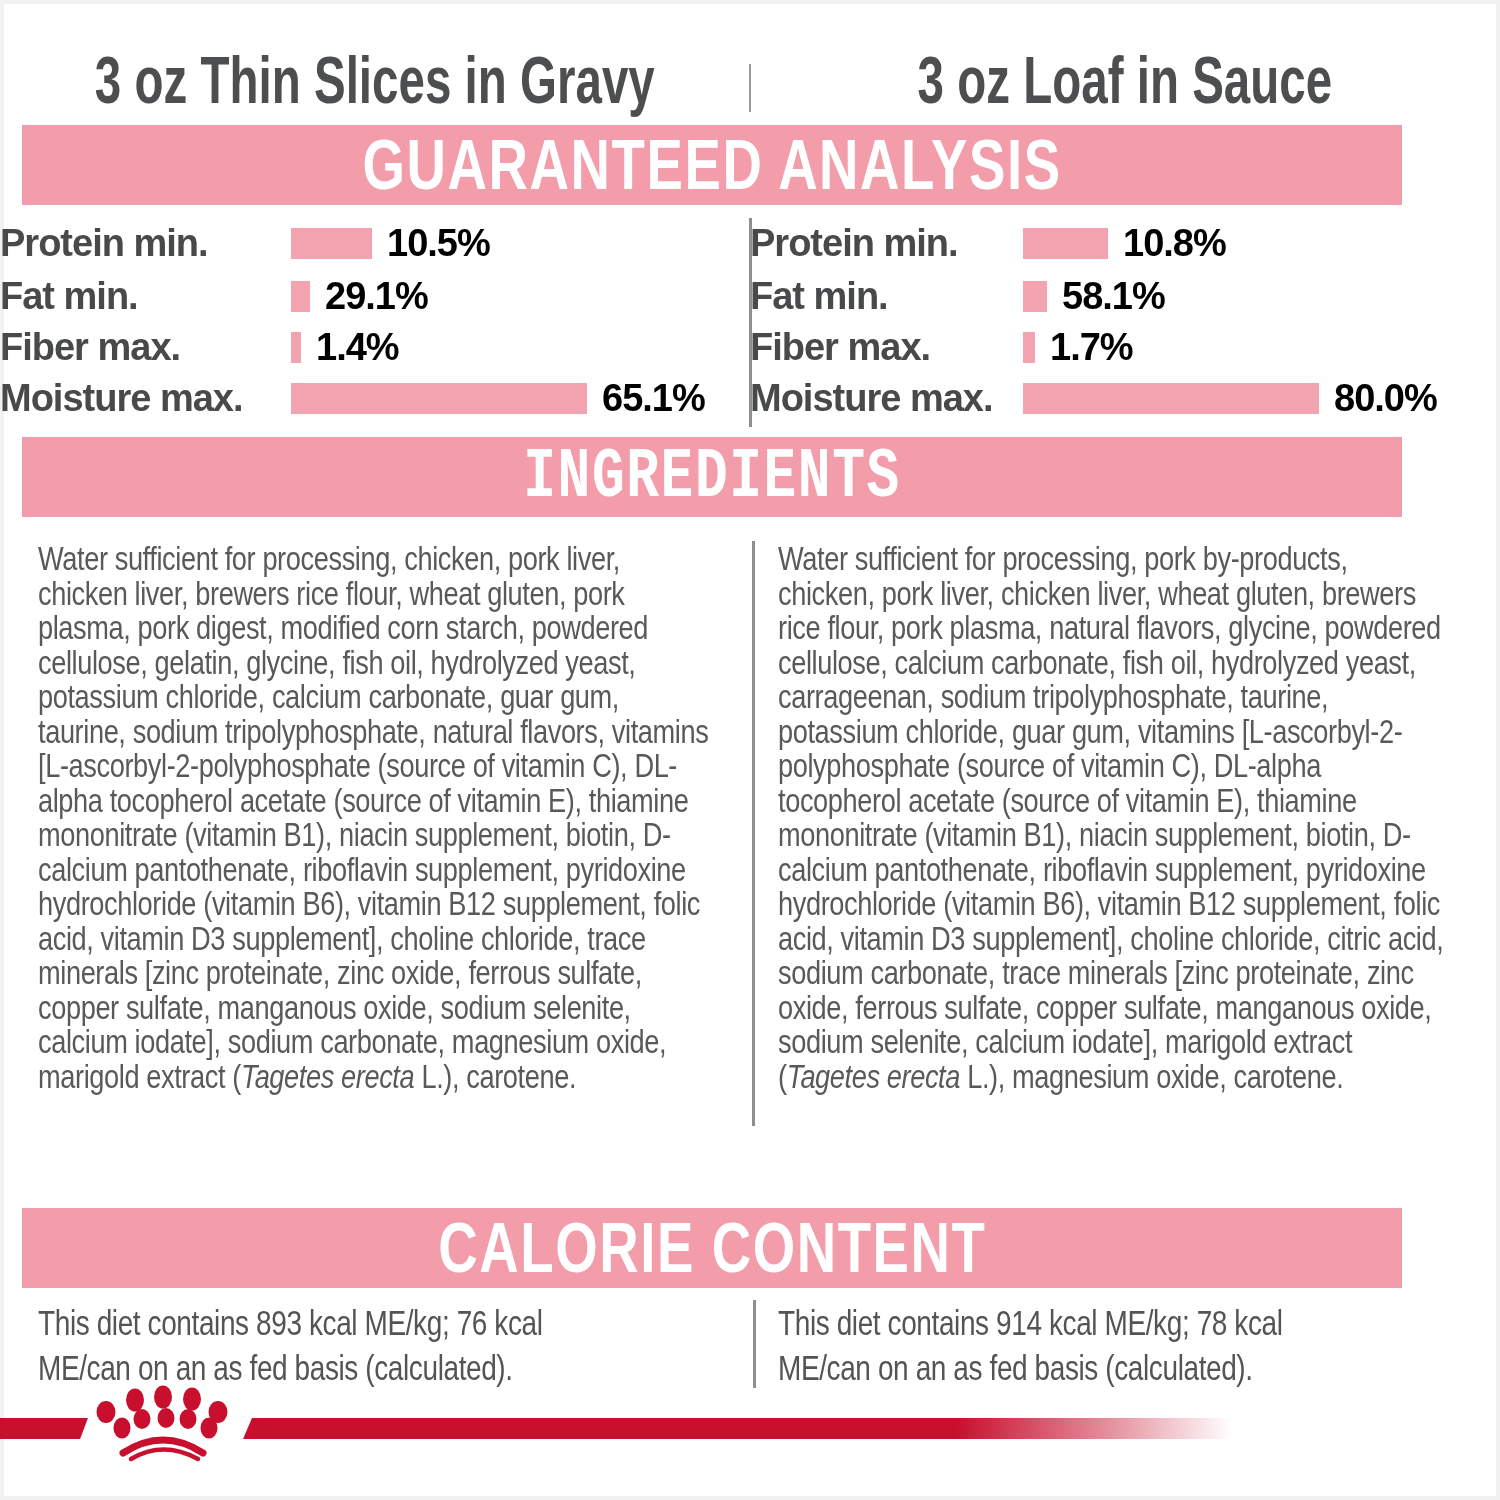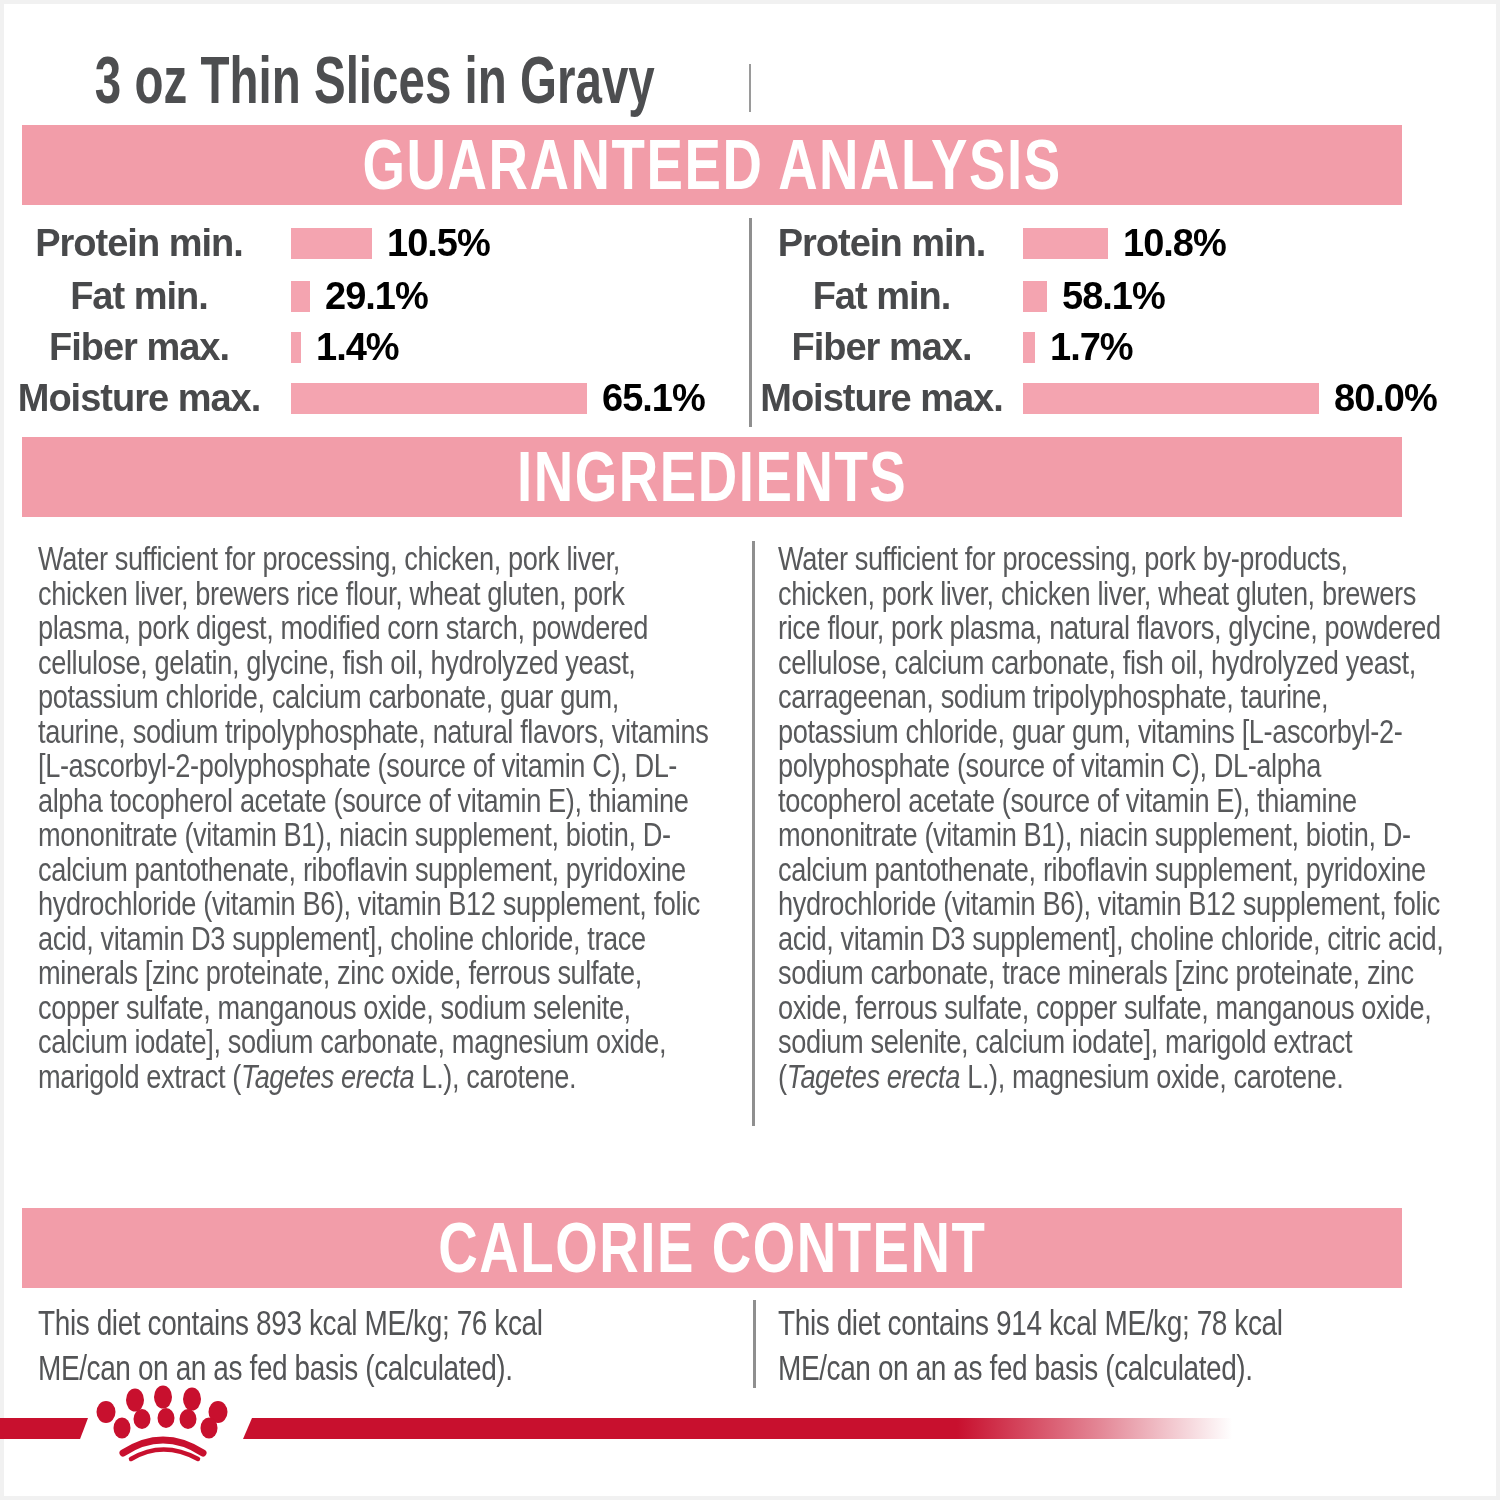--- a/index.html
+++ b/index.html
@@ -18,26 +18,26 @@
   .hdr-divider{position:absolute;left:749px;top:64px;width:2px;height:48px;background:#9a9a9a;}
   
   .banner{
     position:absolute;left:22px;width:1380px;height:80px;background:#f29da9;
     display:flex;align-items:center;justify-content:center;
   }
   .banner span{
     display:inline-block;color:#ffffff;font-size:70px;font-weight:700;letter-spacing:2px;
     white-space:nowrap;transform:scaleX(0.78);transform-origin:center;
   }
-  .banner-ga{top:125px;} .banner-ing{top:437px;} .banner-cal{top:1208px;}
+  .banner-ga{top:125px;} .banner-ing{top:437px;font-family:Liberation Mono, monospace;} .banner-cal{top:1208px;}
   
   .ga-col{position:absolute;top:0;width:750px;height:440px;}
   .ga-col-left{left:0;} .ga-col-right{left:750px;}
   .ga-row{position:absolute;left:0;right:0;height:40px;display:flex;align-items:center;}
-  .ga-label{flex:none;text-align:center;font-size:38px;font-weight:700;color:#48494b;letter-spacing:-1px;}
+  .ga-label{flex:none;text-align:left;font-size:38px;font-weight:700;color:#48494b;letter-spacing:-1px;}
   .ga-col-left  .ga-label{width:278px;}
   .ga-col-right .ga-label{width:263px;}
   .ga-bar{flex:none;height:31px;background:#f4a4b0;}
   .ga-col-left  .ga-bar{margin-left:13px;}
   .ga-col-right .ga-bar{margin-left:10px;}
   .ga-value{flex:none;margin-left:15px;font-size:38px;font-weight:700;color:#000000;letter-spacing:-1px;}
   .ga-divider{position:absolute;left:749px;top:218px;width:3px;height:209px;background:#8f8f8f;}
   
   .ing-text{
     position:absolute;top:541px;width:840px;
@@ -68,20 +68,23 @@
 </style>
 </head>
 <body>
 
 <div class="page">
 
   <div class="hdr hdr-left">
     <span>3 oz Thin Slices in Gravy</span>
   </div>
   <div class="hdr-divider"></div>
+  <div class="hdr hdr-right">
+    <span>3 oz Loaf in Sauce</span>
+  </div>
 
   <div class="banner banner-ga">
     <span>GUARANTEED ANALYSIS</span>
   </div>
 
   <div class="ga-col ga-col-left">
     <div class="ga-row" style="top:223px">
       <span class="ga-label">Protein min.</span>
       <span class="ga-bar" style="width: 81px;"></span>
       <span class="ga-value">10.5%</span>

